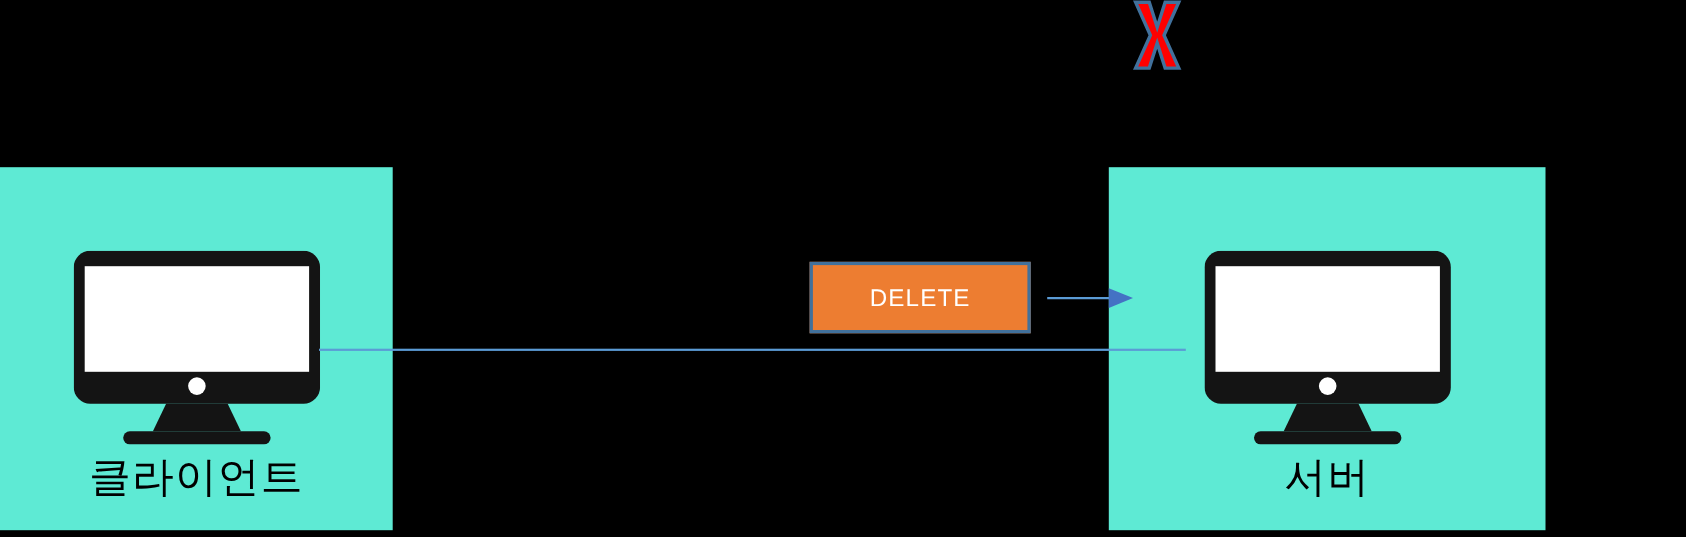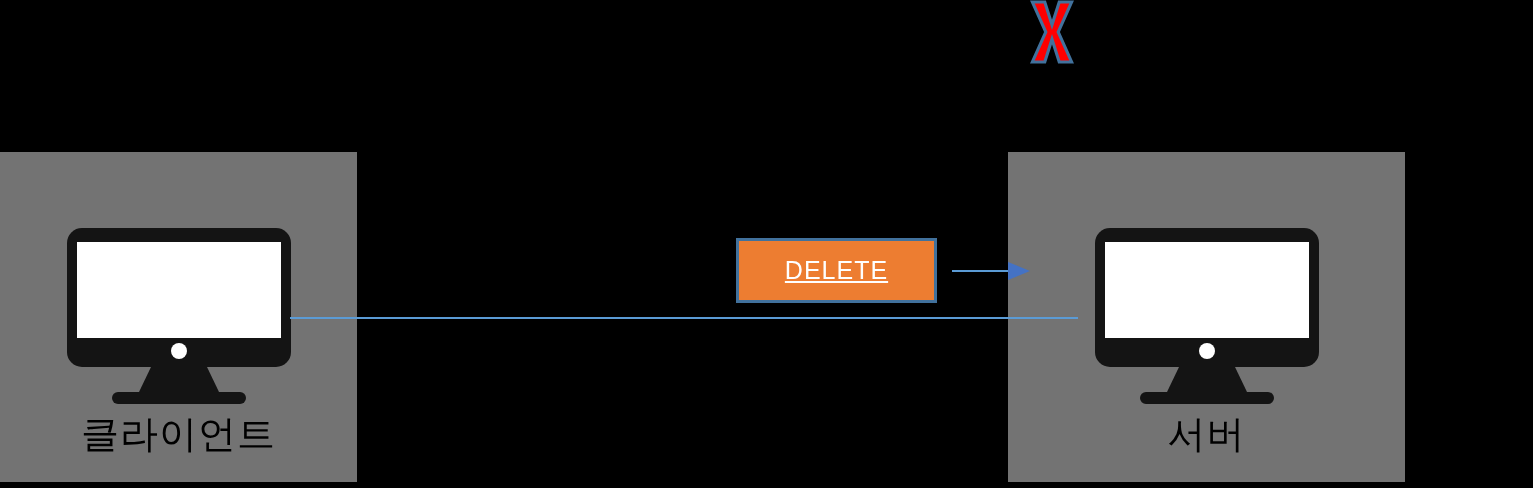--- a/index.html
+++ b/index.html
@@ -12,21 +12,21 @@
     position: relative;
     width: 1533px;
     height: 488px;
     background: #000000;
     overflow: hidden;
   }
   .panel {
     position: absolute;
     top: 152px;
     height: 330px;
-    background: #737373;
+    background: #5eead4;
   }
   .panel-client { left: 0; width: 357px; }
   .panel-server { left: 1008px; width: 397px; }
   .monitor-icon {
     position: absolute;
     top: 76px;
     left: 50%;
     transform: translateX(-50%);
     width: 224px;
     height: 176px;
@@ -60,23 +60,22 @@
     top: 238px;
     width: 201px;
     height: 65px;
     box-sizing: border-box;
     background: #ED7D31;
     border: 3px solid #41719C;
     display: flex;
     align-items: center;
     justify-content: center;
     color: #FFFFFF;
-    font-size: 25px;
+    font-size: 22px;
     letter-spacing: 1px;
-    text-decoration: underline;
   }
   .request-arrow {
     position: absolute;
     left: 950px;
     top: 261px;
     width: 82px;
     height: 20px;
   }
   .blocked-x {
     position: absolute;

